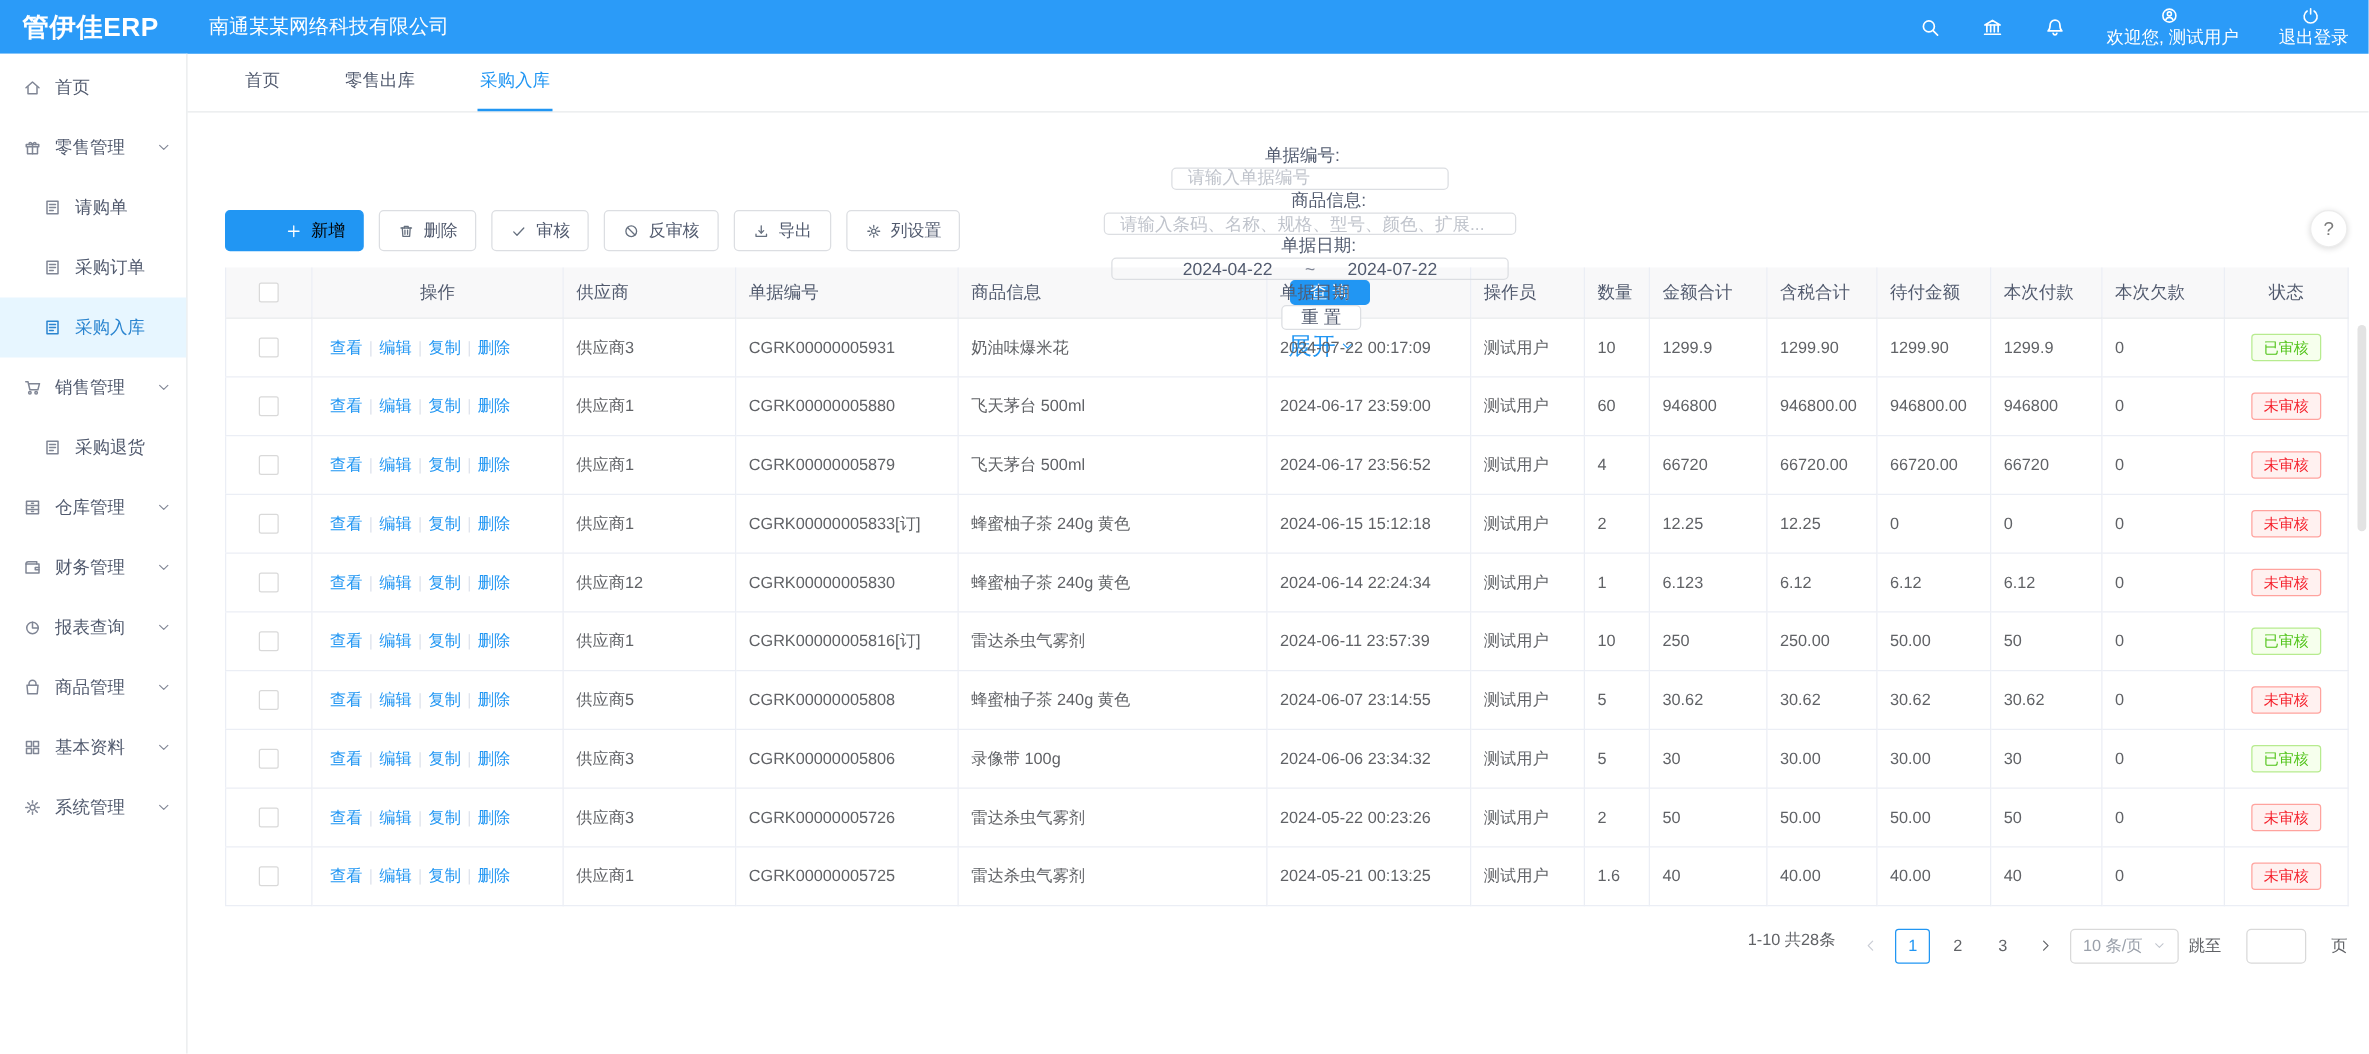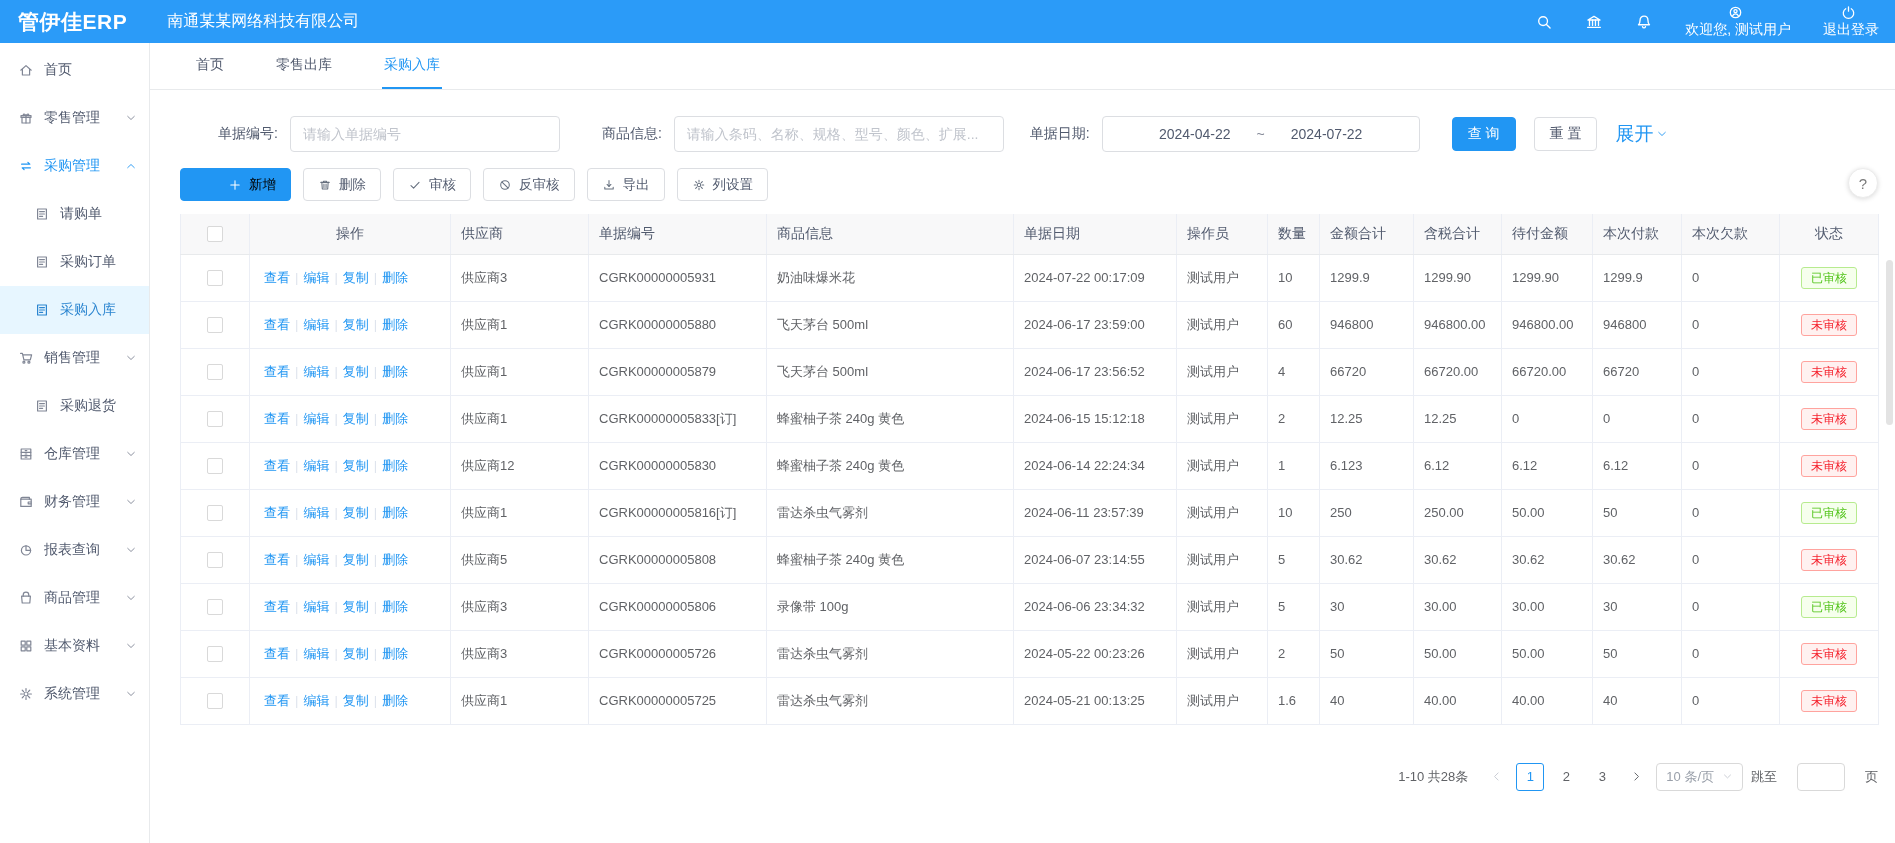--- a/index.html
+++ b/index.html
@@ -36,25 +36,25 @@
 
   
   .main{flex:1;display:flex;flex-direction:column;min-width:0;}
   .tabbar{height:47px;border-bottom:1px solid var(--line);display:flex;align-items:stretch;padding-left:44px;flex:none;}
   .tab{font-size:14px;color:var(--text);display:flex;align-items:center;margin-right:48px;cursor:pointer;border-bottom:2px solid transparent;padding:0 2px;}
   .tab.active{color:var(--primary);border-bottom-color:var(--primary);}
 
   .content{padding:0 17px 0 30px;position:relative;flex:1;}
 
   
-  .filters{margin-top:26px;margin-left:38px;display:flex;align-items:center;height:36px;}
+  .filters{margin-top:26px;margin-left:38px;display:flex;align-items:center;height:36px;flex-direction:column;}
   .f-label{font-size:14px;color:var(--text);margin-right:12px;white-space:nowrap;}
   .f-input{height:36px;border:1px solid var(--border);border-radius:4px;padding:0 12px;font-size:14px;color:var(--text);outline:none;}
   .f-input::placeholder{color:var(--muted);overflow:hidden;text-overflow:ellipsis;}
-  .f-input.bill{width:270px;}
+  .f-input.bill{width:222px;font-family:Liberation Mono, monospace;}
   .f-input.product{width:330px;}
   .ml42{margin-left:42px;} .ml26{margin-left:26px;}
   .datebox{width:318px;height:36px;border:1px solid var(--border);border-radius:4px;display:flex;align-items:center;justify-content:center;font-size:14px;color:var(--text);gap:26px;}
   .datebox .sep{color:#808695;}
   .btn{height:34px;border-radius:4px;font-size:14px;display:inline-flex;align-items:center;justify-content:center;cursor:pointer;border:1px solid var(--border);background:#fff;color:var(--text);padding:0 15px;white-space:nowrap;}
   .btn.primary{background:var(--primary);border-color:var(--primary);color:#fff;}
   .btn.search{margin-left:32px;}
   .btn.reset{margin-left:18px;}
   .expand{margin-left:18px;color:var(--primary);font-size:19px;display:inline-flex;align-items:center;cursor:pointer;gap:3px;}
   .expand .schev{width:12px;height:12px;}
@@ -78,21 +78,21 @@
   .oplink{color:var(--primary);cursor:pointer;}
   .opsep{color:#dfe4ed;margin:0 5px;}
   .badge{display:inline-block;font-size:12px;padding:4px 9px;border-radius:3px;border:1px solid;line-height:1;}
   .badge.approved{color:#52c41a;border-color:#b7eb8f;background:#f6ffed;}
   .badge.pending{color:#f5222d;border-color:#ffa39e;background:#fff1f0;}
 
   
   .scroll-thumb{position:absolute;right:2px;top:170px;width:7px;height:165px;border-radius:4px;background:#e3e3e3;}
 
   
-  .pagination{margin-top:38px;display:flex;justify-content:flex-end;align-items:center;gap:8px;font-size:13px;color:var(--cell);}
+  .pagination{margin-top:18px;display:flex;justify-content:flex-end;gap:8px;font-size:13px;color:var(--cell);}
   .pg-total{margin-right:8px;}
   .pg-arrow{width:24px;height:28px;display:flex;align-items:center;justify-content:center;cursor:pointer;color:var(--cell);}
   .pg-arrow.disabled{color:#c9ccd4;cursor:default;}
   .pg-arrow svg{width:13px;height:13px;}
   .pg-num{min-width:28px;height:28px;line-height:26px;text-align:center;border-radius:3px;cursor:pointer;padding:0 4px;border:1px solid transparent;}
   .pg-num.current{border-color:var(--primary);color:var(--primary);}
   .pg-size{height:28px;border:1px solid #d9d9d9;border-radius:4px;display:flex;align-items:center;gap:8px;padding:0 9px;color:#9aa0aa;cursor:pointer;}
   .pg-size .schev{width:11px;height:11px;color:var(--muted);}
   .pg-jump{display:flex;align-items:center;gap:20px;}
   .pg-jump input{width:48px;height:28px;border:1px solid #d9d9d9;border-radius:4px;outline:none;padding:0 6px;font-size:13px;color:var(--cell);}
@@ -169,34 +169,20 @@
                 <path d="M8 5.6c1.6-2.6 3.6-1.4 2.3 0"></path>
               </svg>
             </span>
             <span class="slabel">零售管理</span>
             <span class="schev">
               <svg viewBox="0 0 16 16" width="100%" height="100%" fill="none" stroke="currentColor" stroke-width="1.2" stroke-linecap="round" stroke-linejoin="round">
                 <path d="M3.6 5.8 8 10l4.4-4.2"></path>
               </svg>
             </span>
           </div>
-          <div class="side-item open">
-            <span class="sicon">
-              <svg viewBox="0 0 16 16" width="100%" height="100%" fill="none" stroke="currentColor" stroke-width="1.2" stroke-linecap="round" stroke-linejoin="round">
-                <path d="M3.6 6.2h8.2l-1.9-1.9"></path>
-                <path d="M12.4 9.8H4.2l1.9 1.9"></path>
-              </svg>
-            </span>
-            <span class="slabel">采购管理</span>
-            <span class="schev">
-              <svg viewBox="0 0 16 16" width="100%" height="100%" fill="none" stroke="currentColor" stroke-width="1.2" stroke-linecap="round" stroke-linejoin="round">
-                <path d="M3.6 10.2 8 6l4.4 4.2"></path>
-              </svg>
-            </span>
-          </div>
           <div class="side-item sub">
             <span class="sicon">
               <svg viewBox="0 0 16 16" width="100%" height="100%" fill="none" stroke="currentColor" stroke-width="1.2" stroke-linecap="round" stroke-linejoin="round">
                 <path d="M3.6 3h8.8v10H3.6z"></path>
                 <path d="M5.6 5.6h4.8"></path>
                 <path d="M5.6 8h4.8"></path>
                 <path d="M5.6 10.4h3"></path>
               </svg>
             </span>
             <span class="slabel">请购单</span>

